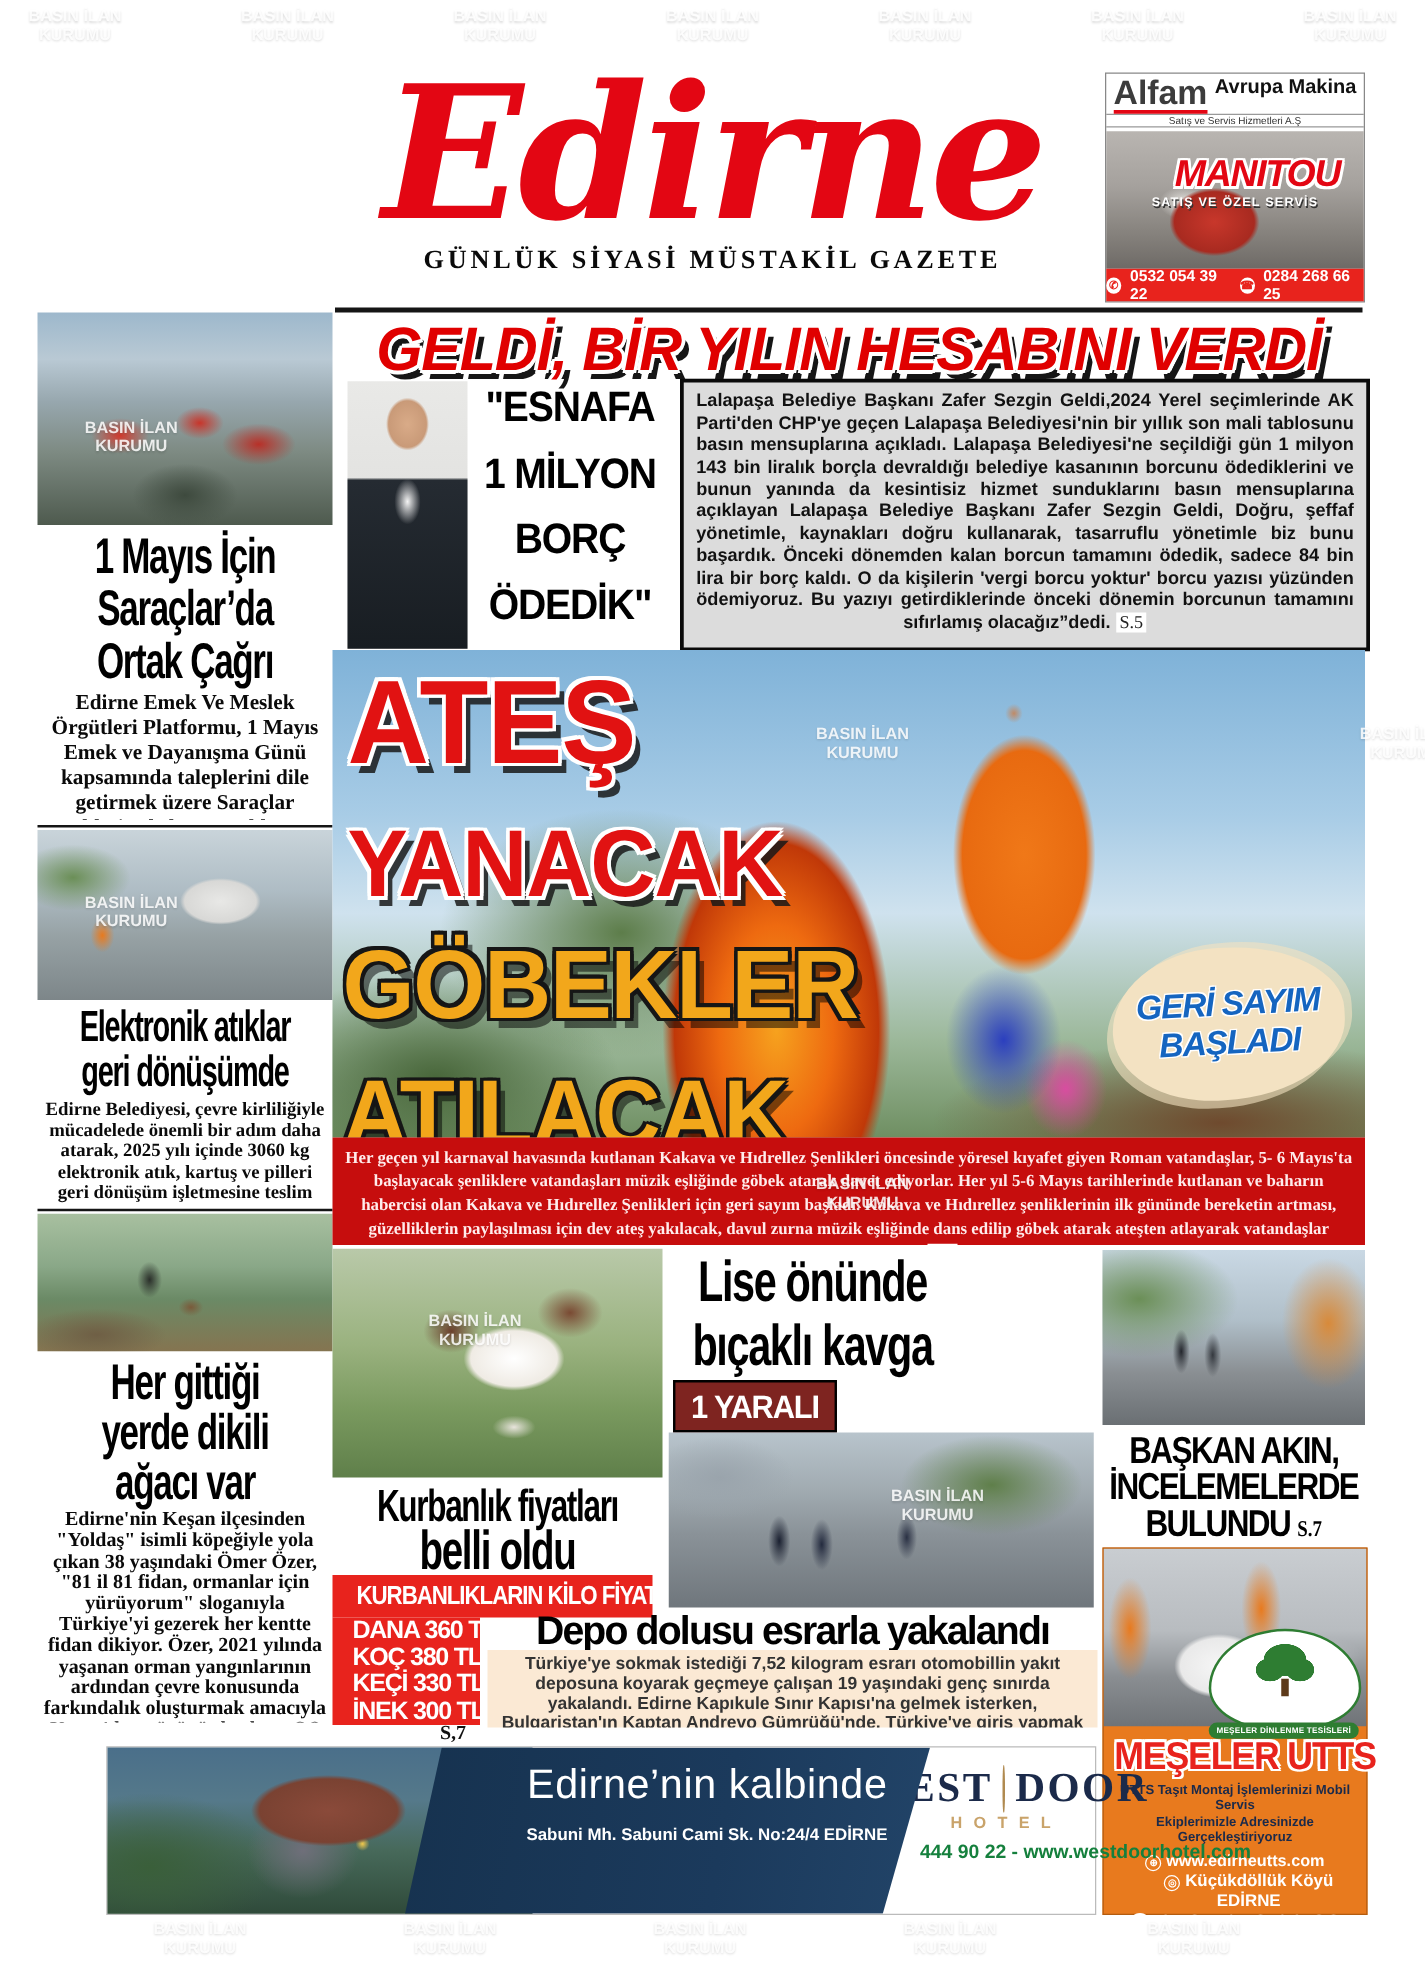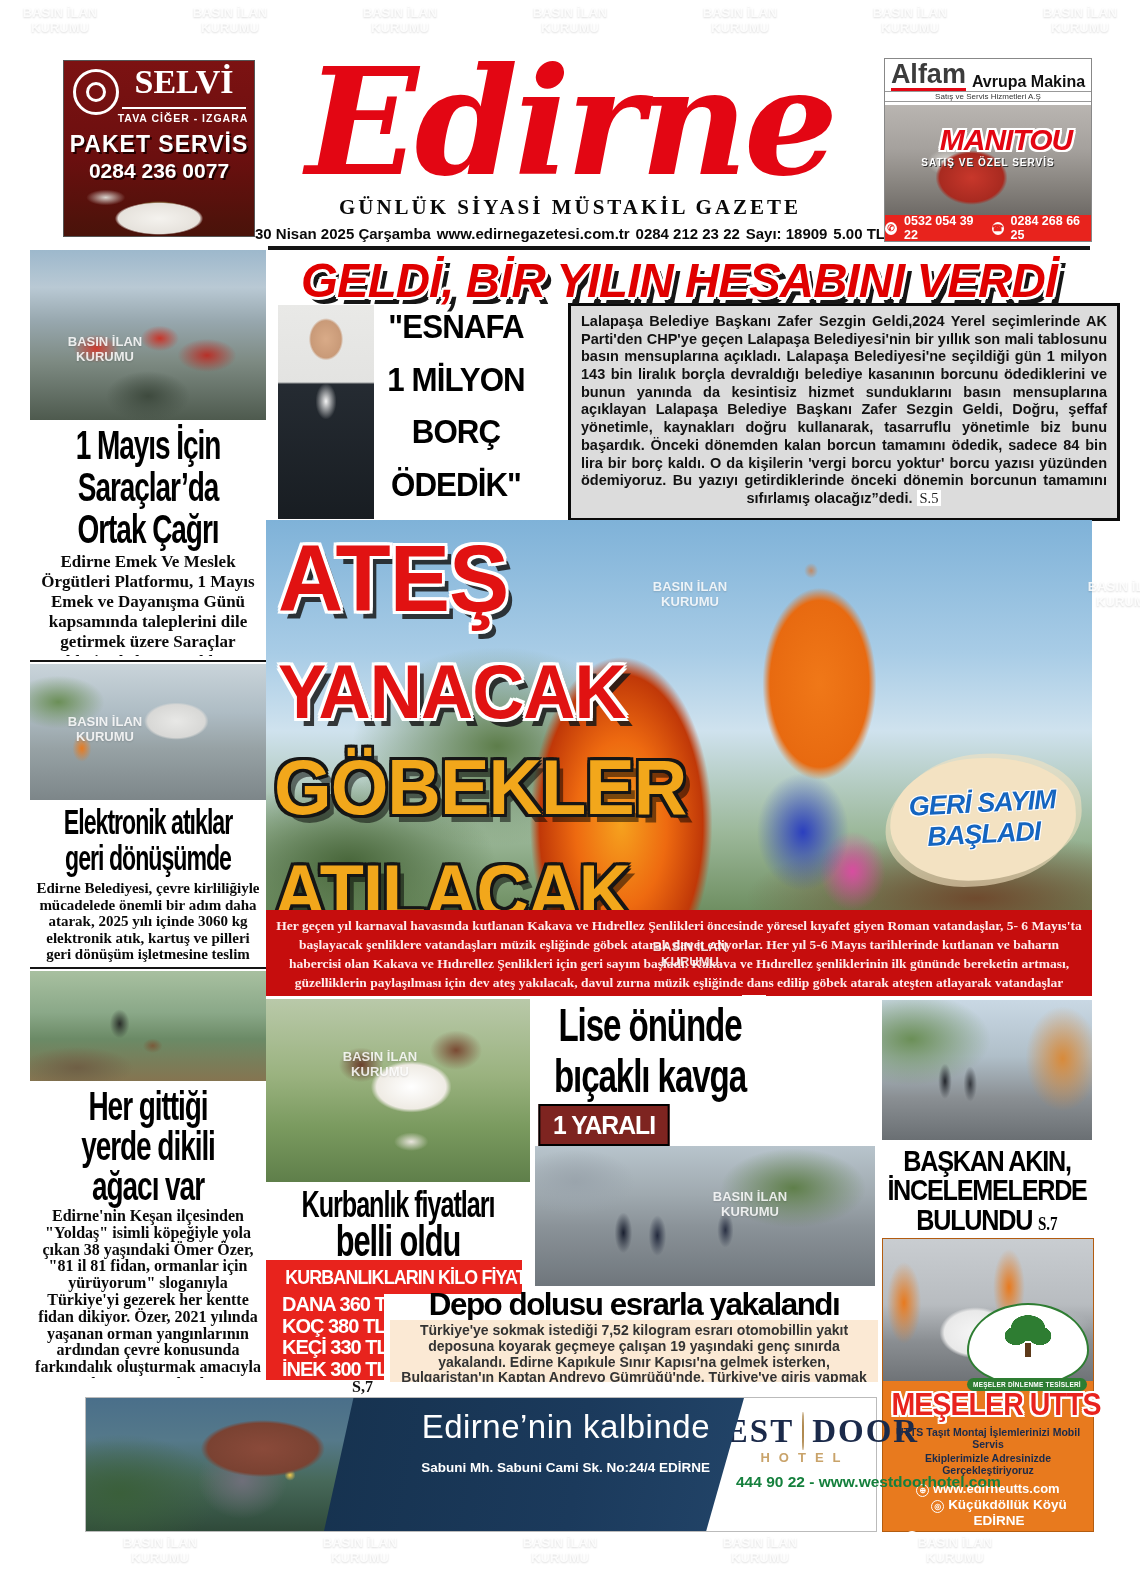--- a/index.html
+++ b/index.html
@@ -192,45 +192,28 @@
   <span class="wm" style="left:55px;top:715px">BASIN İLAN KURUMU</span>
   <span class="wm" style="left:640px;top:940px">BASIN İLAN KURUMU</span>
   <span class="wm" style="left:330px;top:1050px">BASIN İLAN KURUMU</span>
   <span class="wm" style="left:700px;top:1190px">BASIN İLAN KURUMU</span>
   <span class="wm" style="left:110px;top:1536px">BASIN İLAN KURUMU</span>
   <span class="wm" style="left:310px;top:1536px">BASIN İLAN KURUMU</span>
   <span class="wm" style="left:510px;top:1536px">BASIN İLAN KURUMU</span>
   <span class="wm" style="left:710px;top:1536px">BASIN İLAN KURUMU</span>
   <span class="wm" style="left:905px;top:1536px">BASIN İLAN KURUMU</span>
 
-  <div class="abs ad-selvi" style="left:63px;top:60px;width:190px;height:175px;">
-    <div class="abs" style="left:9px;top:8px;">
-        <div class="ring"></div>
-      </div>
-    <div class="abs selvi-name" style="left:56px;top:2px;width:128px;text-align:center;">SELVİ</div>
-    <div class="abs" style="left:58px;top:46px;width:124px;height:2px;background:#fff;"></div>
-    <div class="abs selvi-sub" style="left:52px;top:51px;width:134px;text-align:center;">TAVA CİĞER - IZGARA</div>
-    <div class="abs selvi-service" style="left:0;top:70px;width:100%;text-align:center;">PAKET SERVİS</div>
-    <div class="abs selvi-phone" style="left:0;top:98px;width:100%;text-align:center;">0284 236 0077</div>
-  </div>
 
   <div class="abs" style="left:255px;top:50px;width:630px;">
     <div class="paper-title">Edirne</div>
     <div class="tagline">GÜNLÜK SİYASİ MÜSTAKİL GAZETE</div>
-    <div class="info-row">
-      <span>30 Nisan 2025 Çarşamba</span>
-      <span>www.edirnegazetesi.com.tr</span>
-      <span>0284 212 23 22</span>
-      <span>Sayı: 18909</span>
-      <span>5.00 TL</span>
-    </div>
   </div>
 
   <div class="abs ad-alfam" style="left:884px;top:58px;width:206px;height:182px;">
-    <div style="display:flex;align-items:flex-end;justify-content:center;gap:6px;padding-top:2px;">
+    <div style="display:flex;align-items:flex-start;justify-content:center;gap:6px;padding-top:2px;">
       <span class="alfam-brand">Alfam</span>
       <span class="alfam-brand2">Avrupa Makina</span>
     </div>
     <div class="alfam-sub">Satış ve Servis Hizmetleri A.Ş</div>
     <div class="abs alfam-photo" style="left:0;top:46px;width:100%;height:110px;">
       <div style="text-align:center;margin-top:18px;" class="manitou">MANITOU</div>
       <div style="text-align:center;" class="alfam-service">SATIŞ VE ÖZEL SERVİS</div>
     </div>
     <div class="abs alfam-strip" style="left:0;bottom:0;width:100%;height:26px;">
       <span class="ico-round">✆</span>
@@ -244,21 +227,21 @@
 
   <div class="abs headline">GELDİ, BİR YILIN HESABINI VERDİ</div>
 
   <div class="photo portrait" style="left:278px;top:305px;width:96px;height:214px;"></div>
 
   <div class="abs lead-quote" style="left:366px;top:300px;width:180px;">"ESNAFA
 1 MİLYON
 BORÇ
 ÖDEDİK"</div>
 
-  <div class="abs lead-box" style="left:568px;top:303px;width:552px;height:218px;">
+  <div class="abs lead-box" style="left:544px;top:303px;width:552px;height:218px;">
     <span>Lalapaşa Belediye Başkanı Zafer Sezgin Geldi,2024 Yerel seçimlerinde AK Parti'den CHP'ye geçen Lalapaşa Belediyesi'nin bir yıllık son mali tablosunu basın mensuplarına açıkladı.  Lalapaşa Belediyesi'ne seçildiği gün 1 milyon 143 bin liralık borçla devraldığı belediye kasanının borcunu ödediklerini ve bunun yanında da kesintisiz hizmet sunduklarını basın mensuplarına açıklayan Lalapaşa Belediye Başkanı Zafer Sezgin Geldi, Doğru, şeffaf yönetimle, kaynakları doğru kullanarak, tasarruflu yönetimle biz bunu başardık. Önceki dönemden kalan borcun tamamını ödedik, sadece 84 bin lira bir borç kaldı. O da kişilerin 'vergi borcu yoktur' borcu yazısı yüzünden ödemiyoruz. Bu yazıyı getirdiklerinde önceki dönemin borcunun tamamını sıfırlamış olacağız”dedi.</span>
     <span class="chip">S.5</span>
   </div>
 
   <div class="photo ph-rally" style="left:30px;top:250px;width:236px;height:170px;"></div>
 
   <div class="abs lt" style="left:-20px;top:424px;width:336px;font-size:40px;line-height:1.05;transform:scaleX(.7);">1 Mayıs İçin
 Saraçlar’da
 Ortak Çağrı</div>
   <div class="abs lbody" style="left:32px;top:552px;width:232px;font-size:17px;line-height:1.18;height:104px;">

